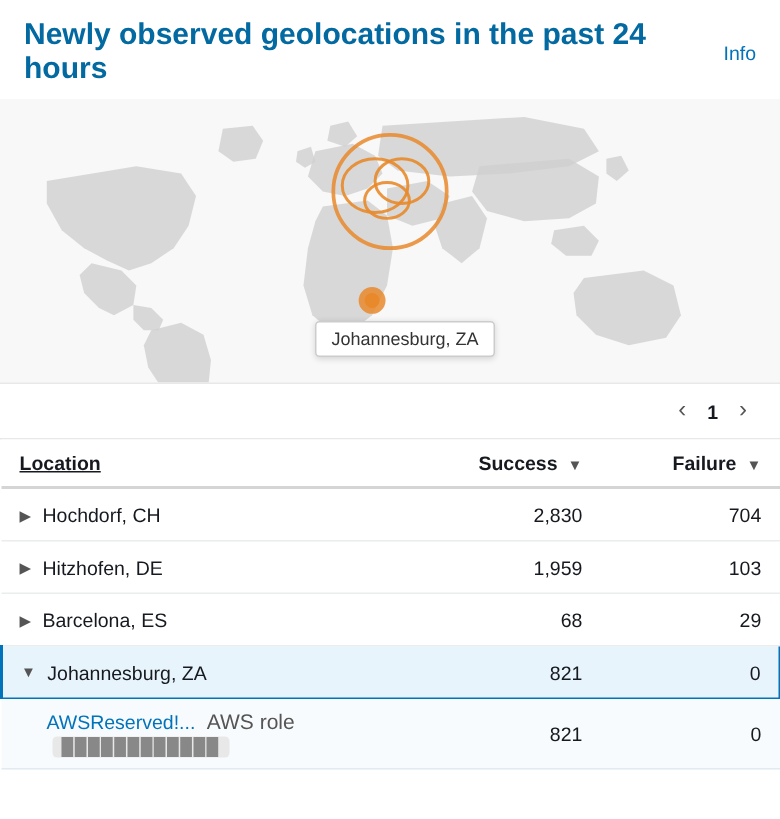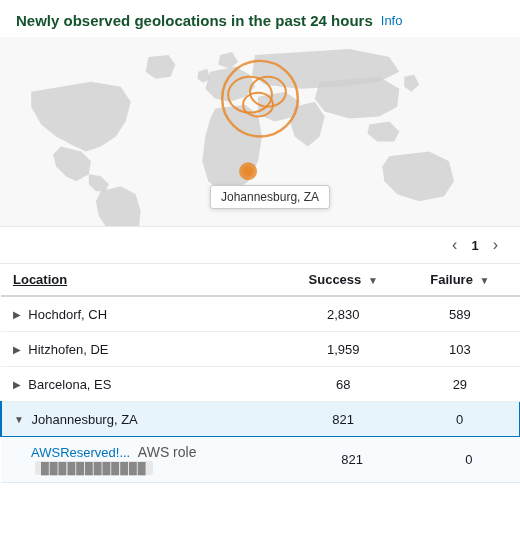--- a/index.html
+++ b/index.html
@@ -17,23 +17,23 @@
     }
 
     .header {
       display: flex;
       align-items: center;
       gap: 8px;
       margin-bottom: 8px;
     }
 
     .title {
-      font-size: 15px;
+      font-size: 20px;
       font-weight: 700;
-      color: #14532d;
+      color: #0369a1;
     }
 
     .info-link {
       color: #0073bb;
       font-size: 13px;
       cursor: pointer;
       text-decoration: none;
     }
 
     
@@ -107,21 +107,21 @@
       text-align: left;
       font-weight: 700;
       color: #16191f;
       border-bottom: 2px solid #d5d5d5;
       background: #fff;
       font-size: 13px;
       white-space: nowrap;
     }
 
     th.right, td.right {
-      text-align: center;
+      text-align: right;
     }
 
     th .sort-icon {
       display: inline-block;
       margin-left: 3px;
       font-size: 10px;
       color: #555;
     }
 
     tbody tr {
@@ -271,21 +271,21 @@
       </tr>
     </thead>
     <tbody id="table-body">
 
     <tr>
     <td>
       <button class="expand-btn">▶</button>
       <span class="location-name">Hochdorf, CH</span>
     </td>
     <td class="right">2,830</td>
-    <td class="right">589</td>
+    <td class="right">704</td>
   </tr>
         <tr>
     <td>
       <button class="expand-btn">▶</button>
       <span class="location-name">Hitzhofen, DE</span>
     </td>
     <td class="right">1,959</td>
     <td class="right">103</td>
   </tr>
         <tr>

